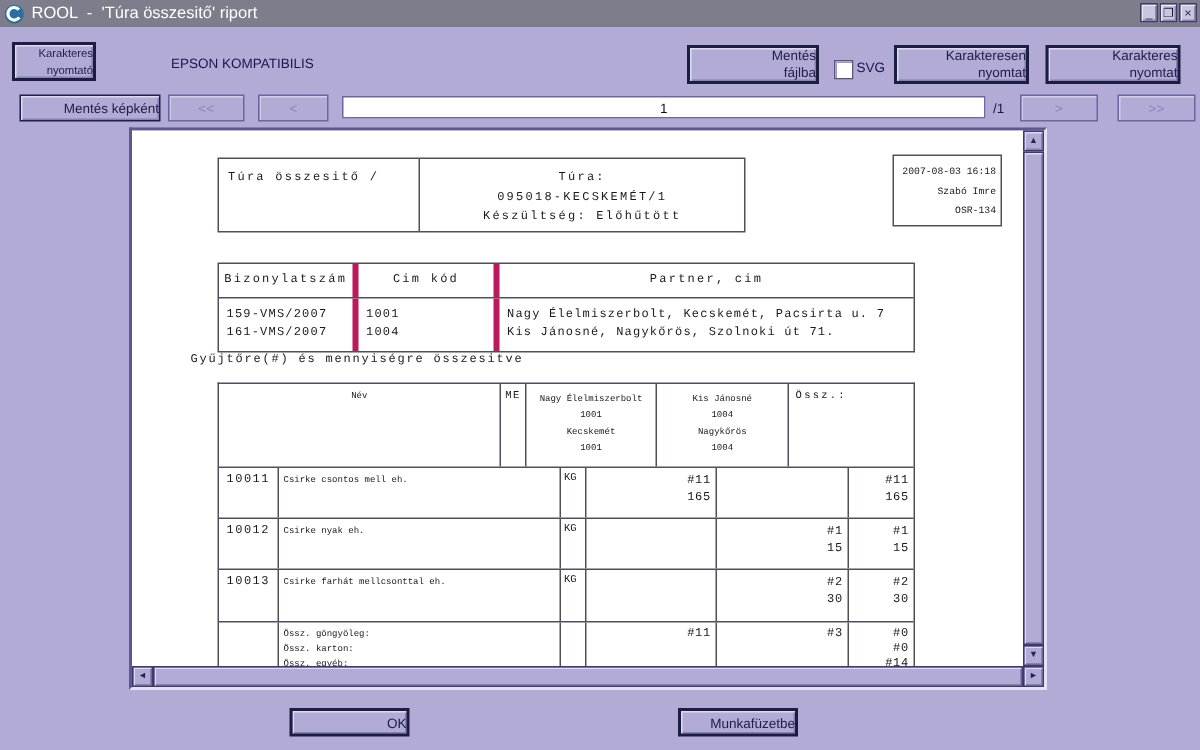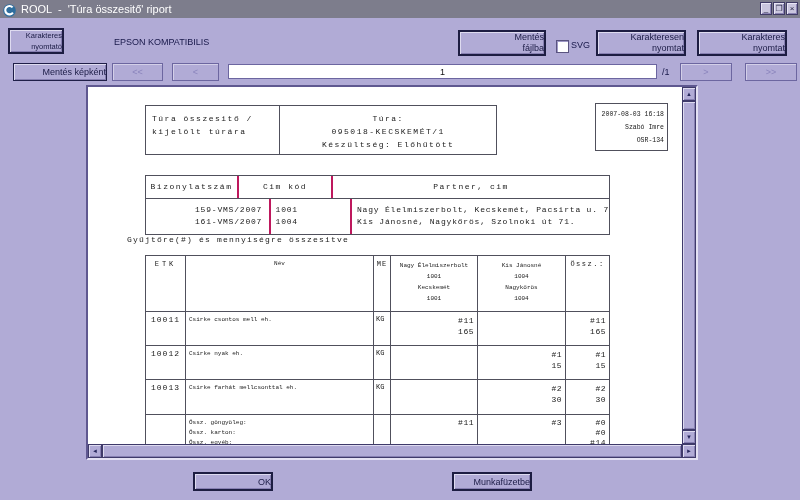--- a/index.html
+++ b/index.html
@@ -55,25 +55,25 @@
               border:1px solid #50505c;display:flex;}
   .tb-left{width:135px;box-sizing:border-box;border-right:1px solid #50505c;
            font-size:8px;letter-spacing:1.5px;padding:6px 0 0 6px;}
   .tb-center{width:217px;font-size:8px;letter-spacing:1.5px;padding-top:6px;text-align:center;}
   .stamp{position:absolute;left:507px;top:16px;width:73px;height:48px;box-sizing:border-box;
          border:1px solid #50505c;font-size:6.5px;text-align:right;padding:4px 3px 0 0;}
   .stamp div{line-height:13px;}
 
   .dtable{position:absolute;left:57px;top:88px;width:463px;border:1px solid #50505c;}
   .drow{display:flex;}
-  .dcell{box-sizing:border-box;border-right:2px solid #be185d;}
+  .dcell{box-sizing:border-box;border-right:4px solid #be185d;}
   .dcell:last-child{border-right:0;}
   .dhead{height:22px;border-bottom:1px solid #50505c;}
   .dhead .dcell{font-size:8px;letter-spacing:1.5px;text-align:center;line-height:21px;}
-  .dbody{height:35px;margin-left:44px;}
+  .dbody{height:35px;}
   .dbody .dcell{font-size:8px;letter-spacing:0.8px;padding:5px 0 0 5px;}
   .dbody .dcell div{line-height:12px;white-space:nowrap;}
   .c-doc{width:93px;} .c-cod{width:94px;} .c-par{width:276px;font-family:Liberation Mono, monospace;}
 
   .sectitle{position:absolute;left:39px;top:148px;font-size:8px;letter-spacing:1.2px;}
 
   .mtable{position:absolute;left:57px;top:168px;width:463px;border:1px solid #50505c;border-bottom:0;}
   .mrow{display:flex;border-bottom:1px solid #50505c;}
   .mcell{box-sizing:border-box;border-right:1px solid #50505c;overflow:hidden;}
   .mcell:last-child{border-right:0;}
@@ -146,21 +146,20 @@
   <span class="lbl abs" style="left:662px;top:67px;">/1</span>
   <button class="navbtn abs" style="left:680px;top:63px;width:52px;height:18px;">&gt;</button>
   <button class="navbtn abs" style="left:745px;top:63px;width:52px;height:18px;">&gt;&gt;</button>
 
   <div class="preview">
     <div class="page">
 
       <div class="titleblock">
         <div class="tb-left">
           <div class="rline">Túra összesitő /</div>
-          <div class="rline">kijelölt túrára</div>
         </div>
         <div class="tb-center">
           <div class="rline">Túra:</div>
           <div class="rline">095018-KECSKEMÉT/1</div>
           <div class="rline">Készültség: Előhűtött</div>
         </div>
       </div>
       <div class="stamp">
         <div>2007-08-03 16:18</div>
         <div>Szabó Imre</div>
@@ -186,21 +185,20 @@
             <div>Nagy Élelmiszerbolt, Kecskemét, Pacsirta u. 7</div>
             <div>Kis Jánosné, Nagykőrös, Szolnoki út 71.</div>
           </div>
         </div>
       </div>
 
       <div class="sectitle">Gyűjtőre(#) és mennyiségre összesitve</div>
 
       <div class="mtable">
         <div class="mrow mhead">
-          <div class="mcell m-etk h-etk">ETK</div>
           <div class="mcell m-nev h-nev">Név</div>
           <div class="mcell m-me h-me">ME</div>
           <div class="mcell m-p1 h-partner">
             <div>Nagy Élelmiszerbolt</div>
             <div>1001</div>
             <div>Kecskemét</div>
             <div>1001</div>
           </div>
           <div class="mcell m-p2 h-partner">
             <div>Kis Jánosné</div>

